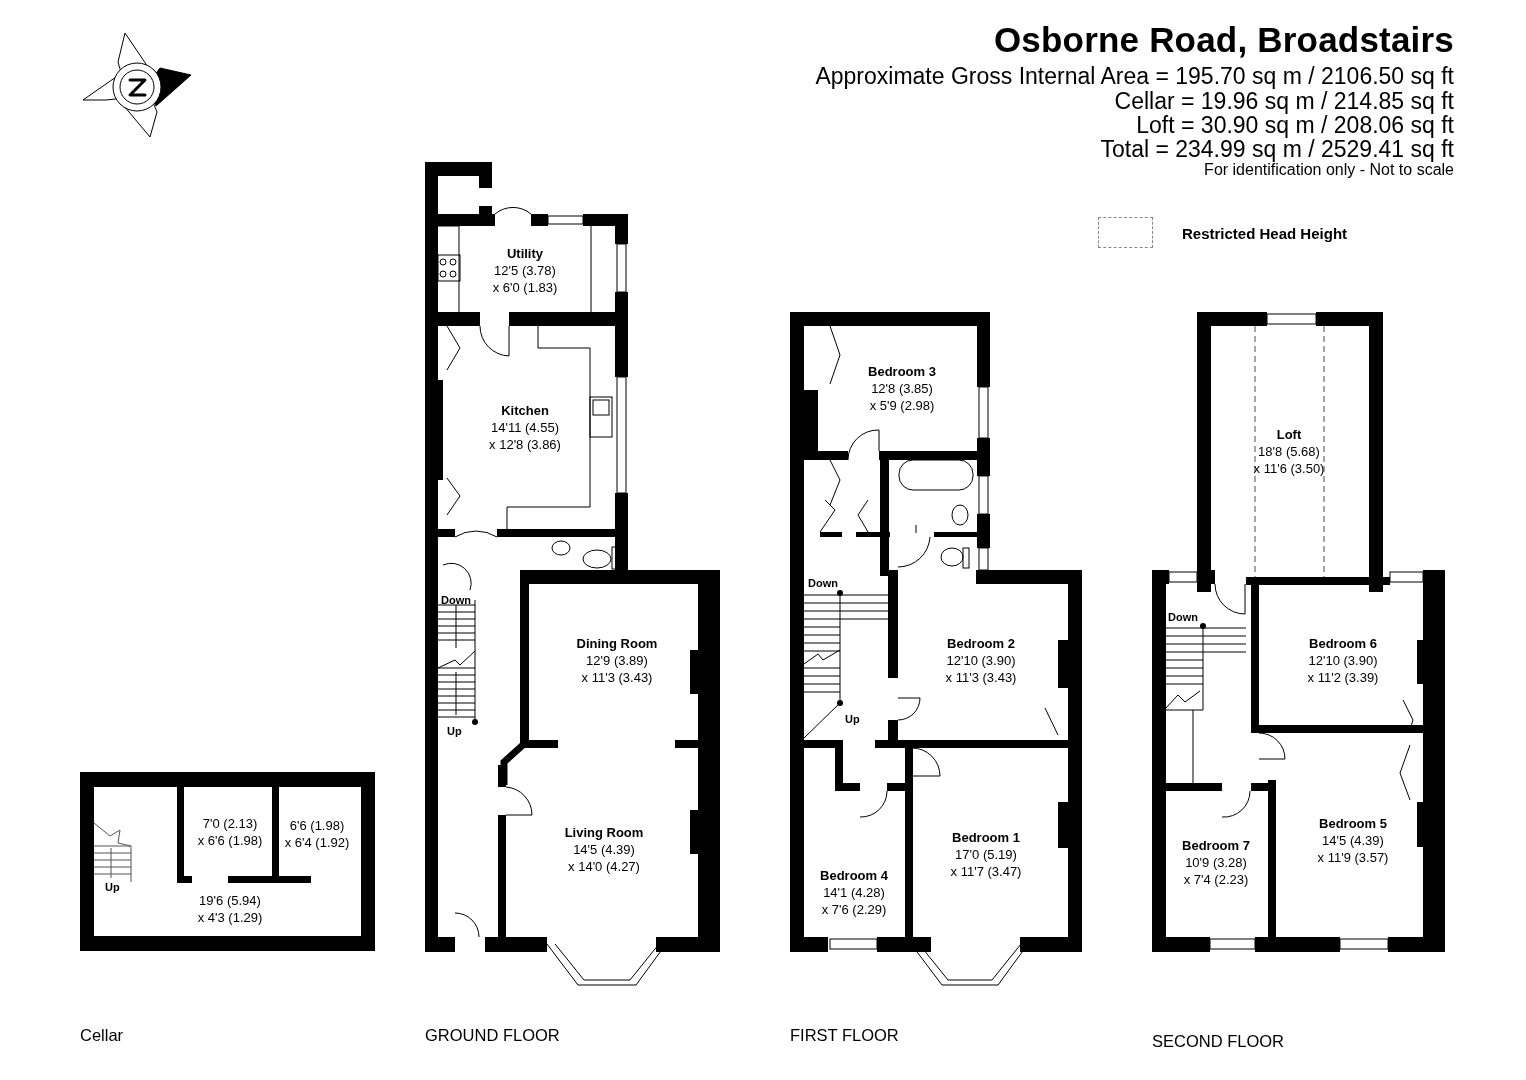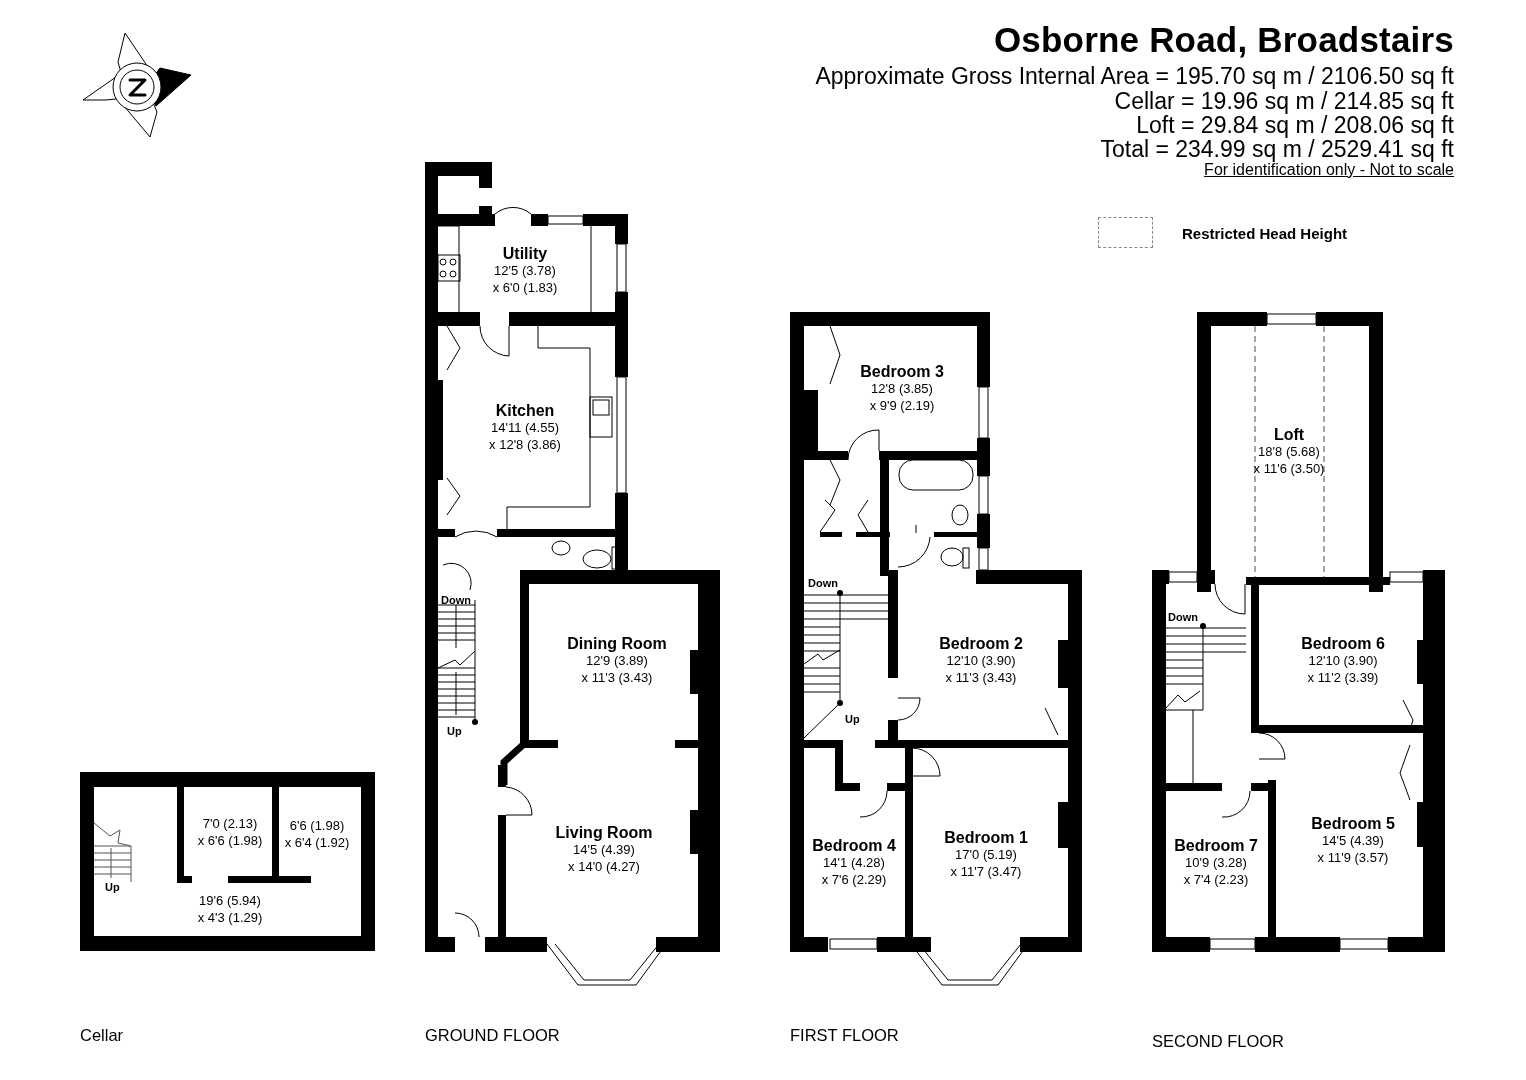--- a/index.html
+++ b/index.html
@@ -1,25 +1,25 @@
 <!DOCTYPE html>
 <html><head>
 <meta charset="utf-8">
 <style>
   html, body { margin: 0; padding: 0; background: #ffffff; }
   body { width: 1526px; height: 1080px; position: relative; overflow: hidden; font-family: "Liberation Sans", sans-serif; color: #000; }
   #plan { position: absolute; left: 0; top: 0; width: 1526px; height: 1080px; }
   .abs { position: absolute; }
   .title { right: 72px; top: 20px; font-size: 35px; font-weight: bold; text-align: center; white-space: nowrap; letter-spacing: 0.2px; }
   .area-line { right: 72px; font-size: 23px; text-align: right; white-space: nowrap; }
-  .note { right: 72px; top: 161px; font-size: 16px; white-space: nowrap; text-decoration: underline; }
+  .note { right: 72px; top: 161px; font-size: 16px; white-space: nowrap; }
   .legend-box { left: 1098px; top: 217px; width: 55px; height: 31px; border: 1.5px dashed #888; box-sizing: border-box; }
   .legend-label { left: 1182px; top: 225px; font-size: 15px; font-weight: bold; white-space: nowrap; }
   .room { text-align: center; font-size: 13px; line-height: 17px; white-space: nowrap; transform: translateX(-50%); }
-  .room .name { font-weight: bold; font-size: 16px; }
+  .room .name { font-weight: bold; font-size: 13px; }
   .floor-label { font-size: 16.5px; font-weight: normal; white-space: nowrap; }
   .stair-label { font-size: 11px; font-weight: bold; white-space: nowrap; }
 </style>
 </head>
 <body>
 
 <svg id="plan" viewBox="0 0 1526 1080" xmlns="http://www.w3.org/2000/svg">
 
   <g stroke="#000" stroke-width="1" fill="#fff">
     <polygon points="125,33 150,70 125,86 118,62"></polygon>
@@ -277,21 +277,21 @@
 
   <g stroke="#888" stroke-width="1.5" stroke-dasharray="6,4">
     <line x1="1255" y1="326" x2="1255" y2="577"></line>
     <line x1="1324" y1="326" x2="1324" y2="577"></line>
   </g>
 </svg>
 
 <div class="abs title">Osborne Road, Broadstairs</div>
 <div class="abs area-line" style="top:63px">Approximate Gross Internal Area = 195.70 sq m / 2106.50 sq ft</div>
 <div class="abs area-line" style="top:88px">Cellar = 19.96 sq m / 214.85 sq ft</div>
-<div class="abs area-line" style="top:112px">Loft = 29.84 sq m / 208.06 sq ft</div>
+<div class="abs area-line" style="top:112px">Loft = 30.90 sq m / 208.06 sq ft</div>
 <div class="abs area-line" style="top:136px">Total = 234.99 sq m / 2529.41 sq ft</div>
 <div class="abs note">For identification only - Not to scale</div>
 
 <div class="abs legend-box"></div>
 <div class="abs legend-label">Restricted Head Height</div>
 
 <div class="abs room" style="left:230px; top:815px">
   <div>7'0 (2.13)</div>
   <div>x 6'6 (1.98)</div>
 </div>
@@ -326,28 +326,28 @@
   <div>14'5 (4.39)</div>
   <div>x 14'0 (4.27)</div>
 </div>
 <div class="abs stair-label" style="left:441px; top:594px">Down</div>
 <div class="abs stair-label" style="left:447px; top:725px">Up</div>
 <div class="abs floor-label" style="left:425px; top:1026px">GROUND FLOOR</div>
 
 <div class="abs room" style="left:902px; top:363px">
   <div class="name">Bedroom 3</div>
   <div>12'8 (3.85)</div>
-  <div>x 9'9 (2.19)</div>
+  <div>x 5'9 (2.98)</div>
 </div>
 <div class="abs room" style="left:981px; top:635px">
   <div class="name">Bedroom 2</div>
   <div>12'10 (3.90)</div>
   <div>x 11'3 (3.43)</div>
 </div>
-<div class="abs room" style="left:854px; top:837px">
+<div class="abs room" style="left:854px; top:867px">
   <div class="name">Bedroom 4</div>
   <div>14'1 (4.28)</div>
   <div>x 7'6 (2.29)</div>
 </div>
 <div class="abs room" style="left:986px; top:829px">
   <div class="name">Bedroom 1</div>
   <div>17'0 (5.19)</div>
   <div>x 11'7 (3.47)</div>
 </div>
 <div class="abs stair-label" style="left:808px; top:577px">Down</div>

